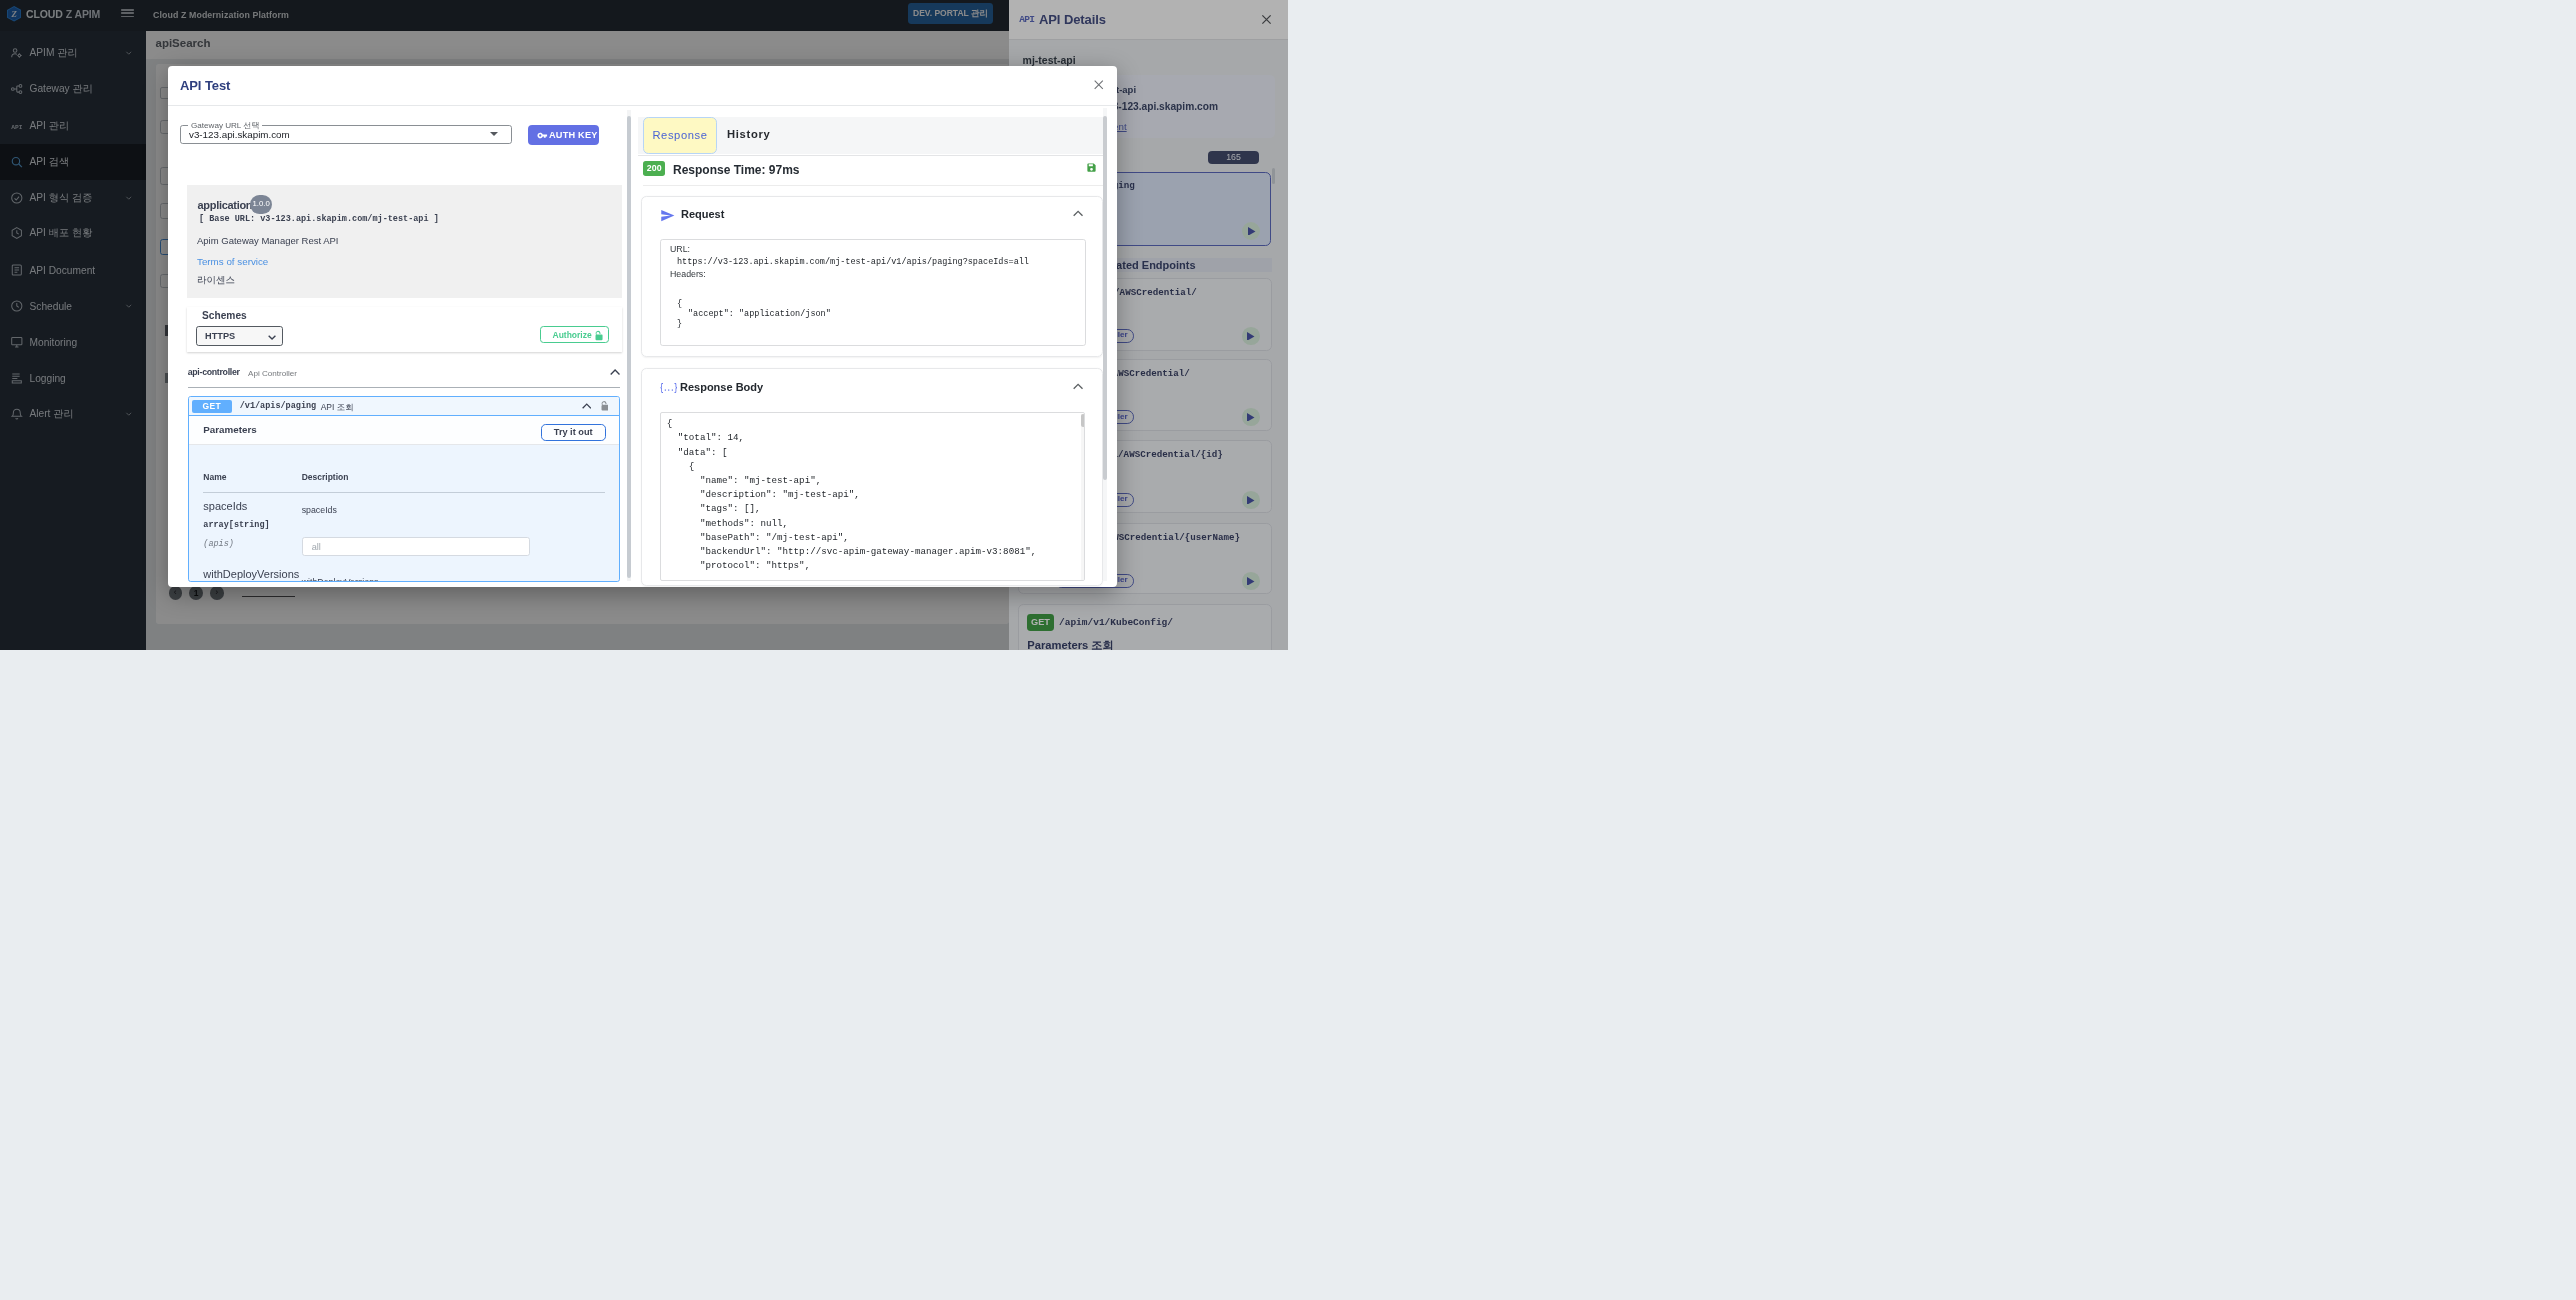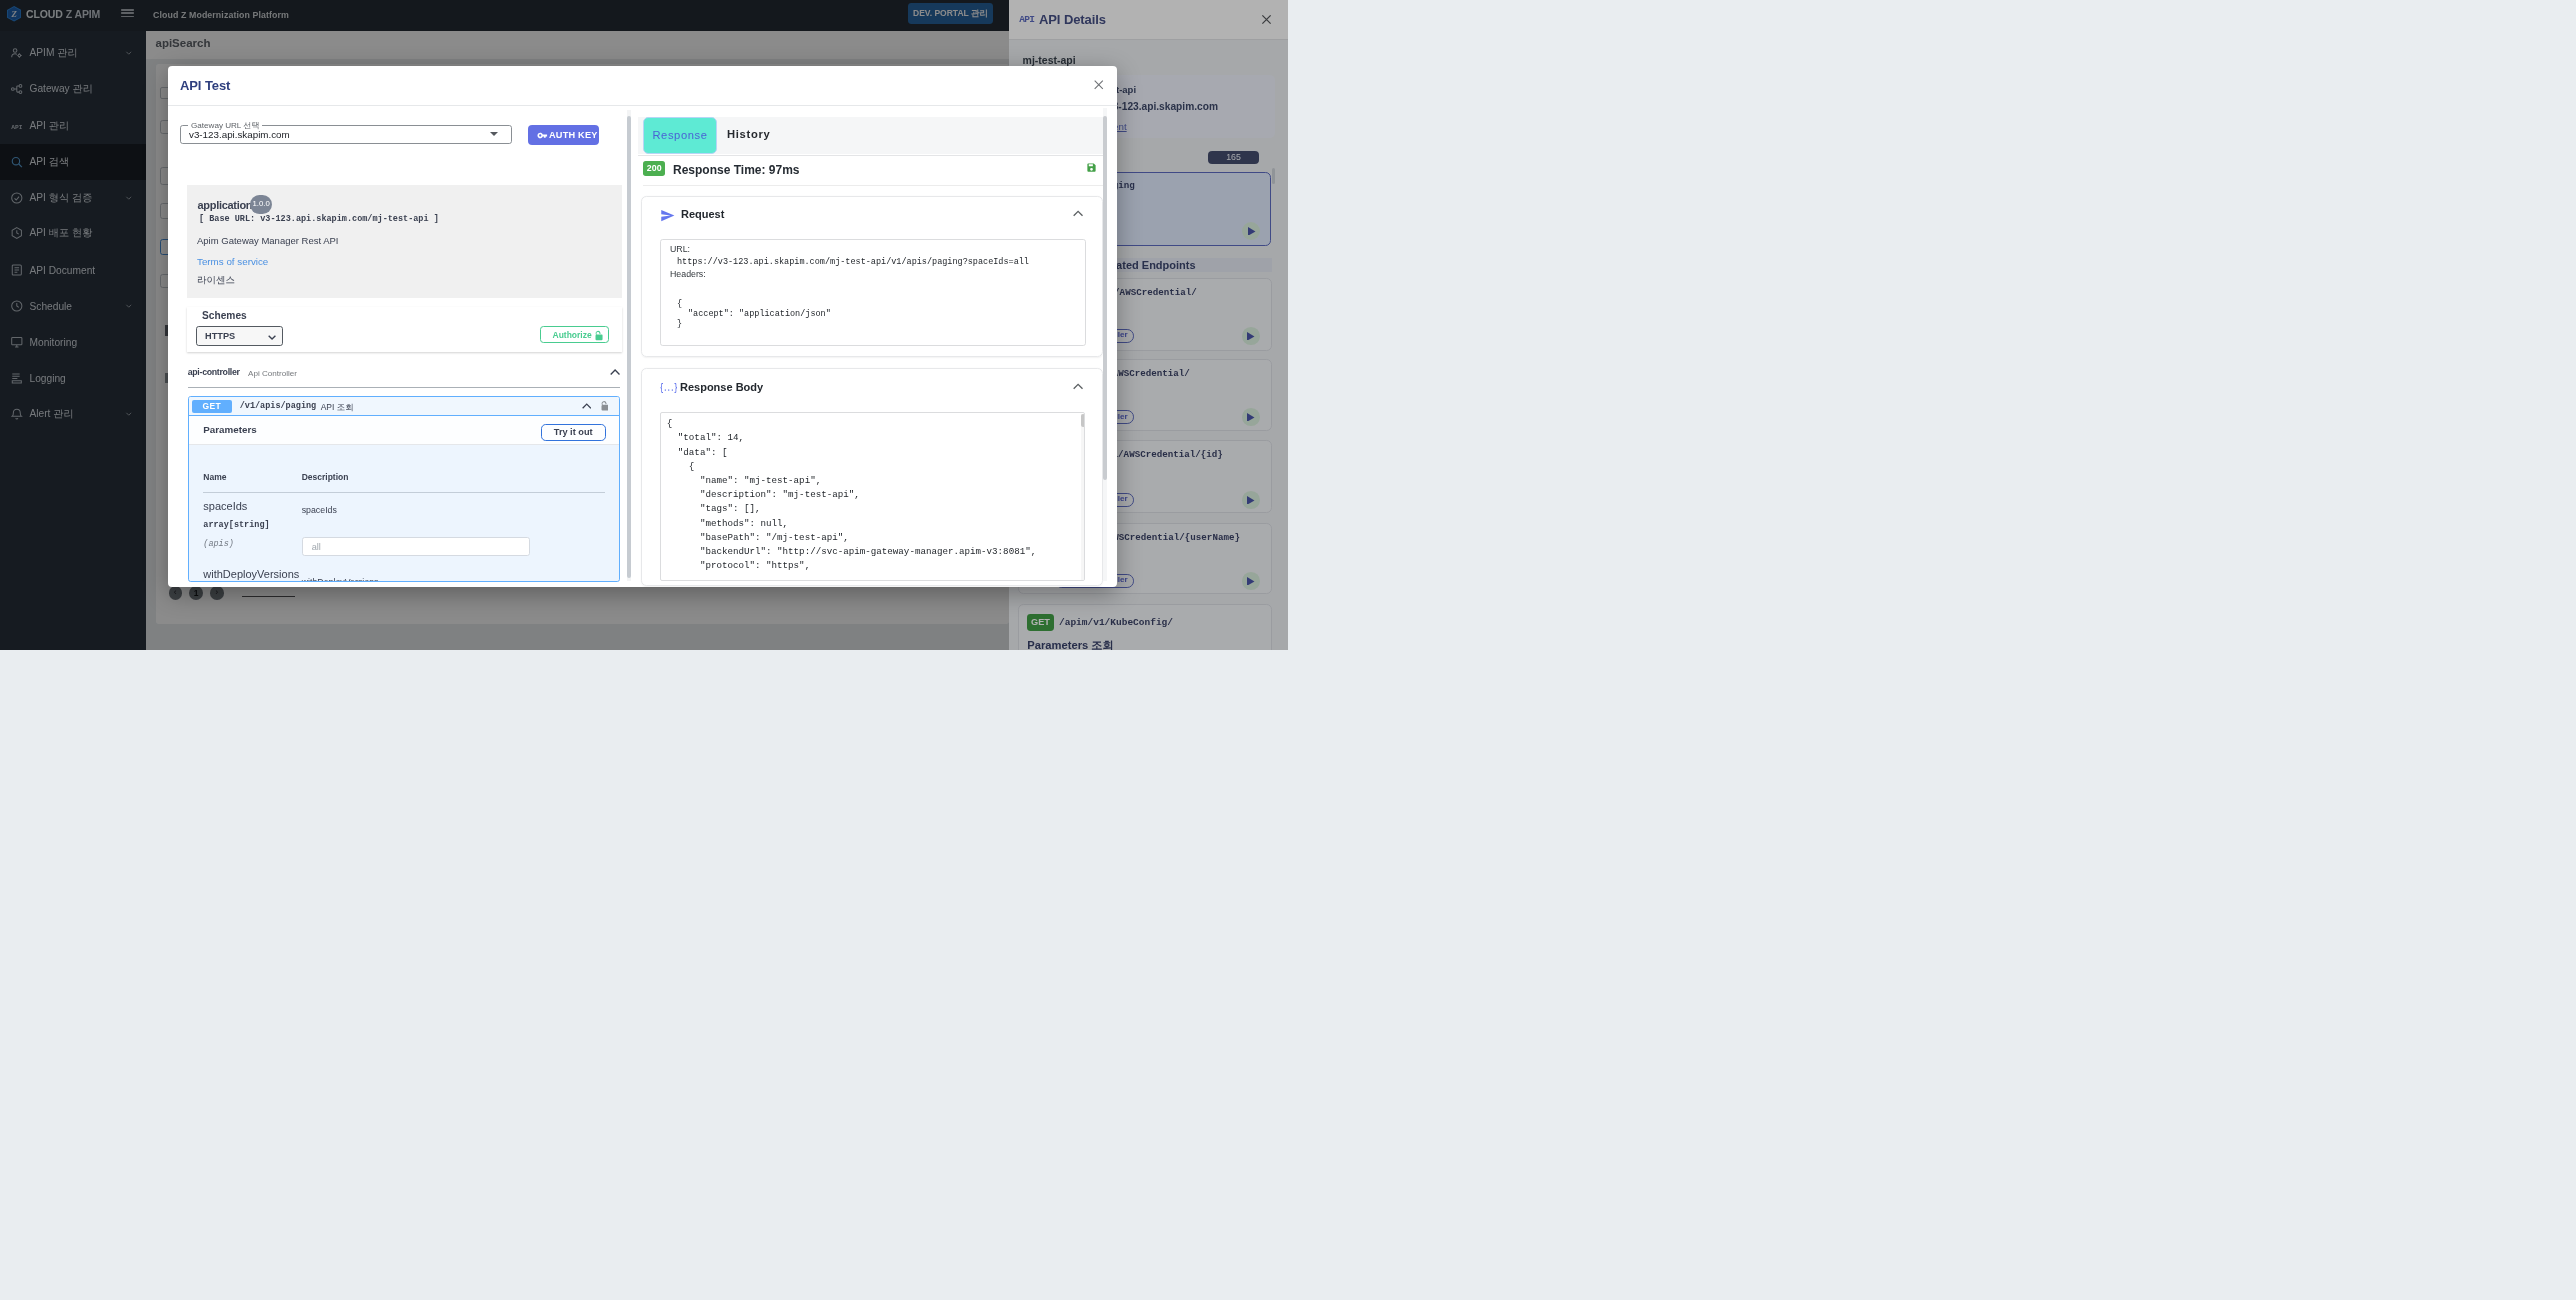--- a/index.html
+++ b/index.html
@@ -313,21 +313,21 @@
     <div class="abs" style="left:123px;top:145px;font-size:9.2px;color:#9fa6ad">all</div>
     <div class="abs" style="left:14.6px;top:171px;font-size:11px;color:#3b4151">withDeployVersions</div>
     <div class="abs" style="left:113px;top:180px;font-size:8.8px;color:#3b4151">withDeployVersions</div>
   </div>
 
   <div class="abs" style="left:459px;top:44px;width:4.1px;height:471px;background:#f3f4f5"></div>
   <div class="abs" style="left:459px;top:50px;width:4.1px;height:462px;background:#c6cbd1;border-radius:2px"></div>
 
   <div class="abs" style="left:470px;top:51px;width:465px;height:37px;background:#f5f6f7"></div>
   <div class="hr" style="left:470px;top:89px;width:465px;background:#e4e5e7"></div>
-  <div class="abs" style="left:475px;top:51px;width:74px;height:37px;background:#5eead4;border:0.7px solid #b7d5f6;border-radius:5.4px;color:#4a63d4;font-size:11.2px;text-align:center;line-height:35px;letter-spacing:0.6px">Response</div>
+  <div class="abs" style="left:475px;top:51px;width:74px;height:37px;background:#fef9c3;border:0.7px solid #b7d5f6;border-radius:5.4px;color:#4a63d4;font-size:11.2px;text-align:center;line-height:35px;letter-spacing:0.6px">Response</div>
   <div class="abs" style="left:559px;top:62px;font-size:11.2px;font-weight:600;color:#26292e;letter-spacing:0.7px">History</div>
   <div class="abs" style="left:475px;top:95px;width:22.4px;height:14.6px;background:#4caf50;border-radius:2.7px;color:#fff;font-size:8.8px;font-weight:bold;text-align:center;line-height:14.6px">200</div>
   <div class="abs" style="left:505px;top:97px;font-size:12px;font-weight:600;color:#262c33">Response Time: 97ms</div>
   <svg class="abs" style="left:918px;top:96px" width="11" height="11" viewBox="0 0 24 24" fill="#43a047">
       <path d="M17 3H5a2 2 0 00-2 2v14a2 2 0 002 2h14a2 2 0 002-2V7l-4-4zM12 19a3 3 0 110-6 3 3 0 010 6zm3-10H6V5h9v4z"></path>
     </svg>
   <div class="hr" style="left:475px;top:119px;width:460px;background:#ececec"></div>
 
   <div class="abs" style="left:473px;top:130px;width:462px;height:161px;border:0.7px solid #e7e8ea;border-radius:5.4px;box-shadow:0 0.7px 1.4px rgba(0,0,0,.05)"></div>
   <svg class="abs" style="left:492px;top:142px" width="15" height="15" viewBox="0 0 24 24" fill="#6577ee">

